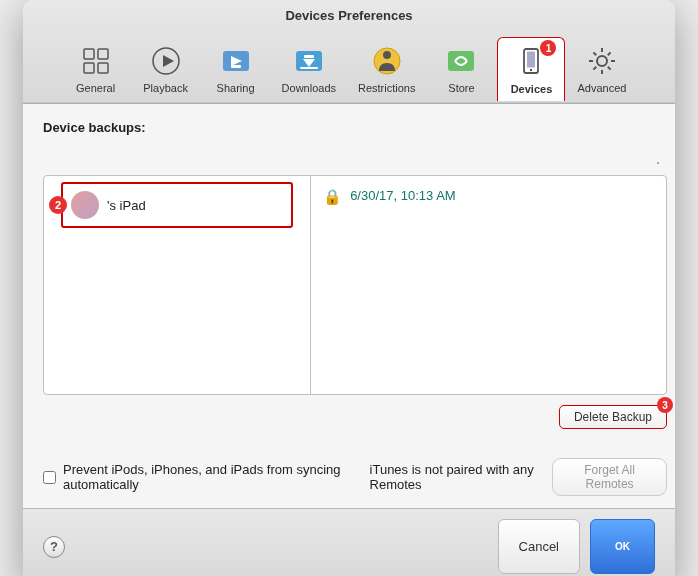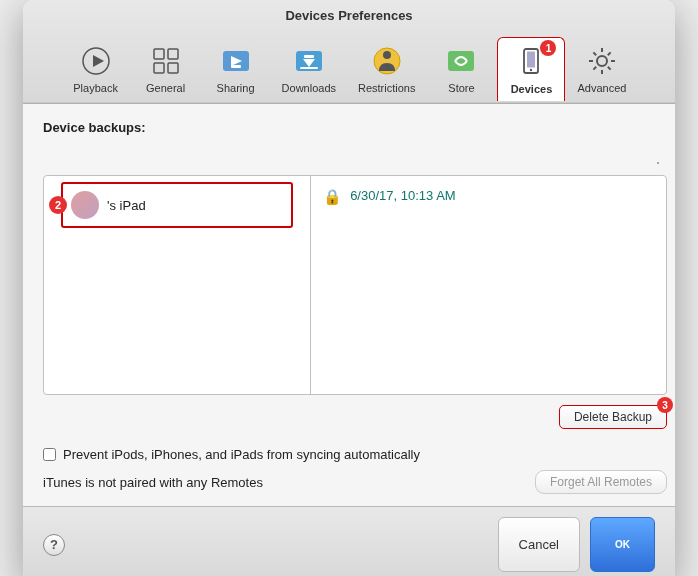--- a/index.html
+++ b/index.html
@@ -183,23 +183,23 @@
       width: 16px;
       height: 16px;
       font-size: 10px;
       font-weight: 700;
       display: flex;
       align-items: center;
       justify-content: center;
     }
     .options-area {
       display: flex;
-      flex-direction: column;
+      flex-direction: row;
       gap: 8px;
-      margin-top: 8px;
+      margin-top: 19px;
     }
     .option-row {
       display: flex;
       align-items: center;
       gap: 7px;
     }
     .option-row input[type=checkbox] {
       width: 13px;
       height: 13px;
     }
@@ -312,37 +312,37 @@
 
 <div class="window">
 
   <div class="title-bar">
     <div class="title-text">Devices Preferences</div>
     <div class="toolbar">
 
       <div class="toolbar-item">
         <div class="toolbar-icon">
           <svg width="32" height="32" viewBox="0 0 32 32">
-            <circle cx="16" cy="16" r="13" fill="none" stroke="#555" stroke-width="1.5"></circle>
-            <polygon points="13,10 24,16 13,22" fill="#555"></polygon>
-          </svg>
-        </div>
-        <span class="toolbar-label">Playback</span>
-      </div>
-
-      <div class="toolbar-item">
-        <div class="toolbar-icon">
-          <svg width="32" height="32" viewBox="0 0 32 32">
             <rect x="4" y="4" width="10" height="10" rx="1" fill="none" stroke="#555" stroke-width="1.5"></rect>
             <rect x="18" y="4" width="10" height="10" rx="1" fill="none" stroke="#555" stroke-width="1.5"></rect>
             <rect x="4" y="18" width="10" height="10" rx="1" fill="none" stroke="#555" stroke-width="1.5"></rect>
             <rect x="18" y="18" width="10" height="10" rx="1" fill="none" stroke="#555" stroke-width="1.5"></rect>
           </svg>
         </div>
         <span class="toolbar-label">General</span>
+      </div>
+
+      <div class="toolbar-item">
+        <div class="toolbar-icon">
+          <svg width="32" height="32" viewBox="0 0 32 32">
+            <circle cx="16" cy="16" r="13" fill="none" stroke="#555" stroke-width="1.5"></circle>
+            <polygon points="13,10 24,16 13,22" fill="#555"></polygon>
+          </svg>
+        </div>
+        <span class="toolbar-label">Playback</span>
       </div>
 
       <div class="toolbar-item">
         <div class="toolbar-icon">
           <svg width="32" height="32" viewBox="0 0 32 32">
             <rect x="3" y="6" width="26" height="20" rx="3" fill="#5b9bd5"></rect>
             <polygon points="11,11 22,16 11,21" fill="white"></polygon>
             <rect x="11" y="20" width="10" height="3" rx="1" fill="white"></rect>
           </svg>
         </div>

